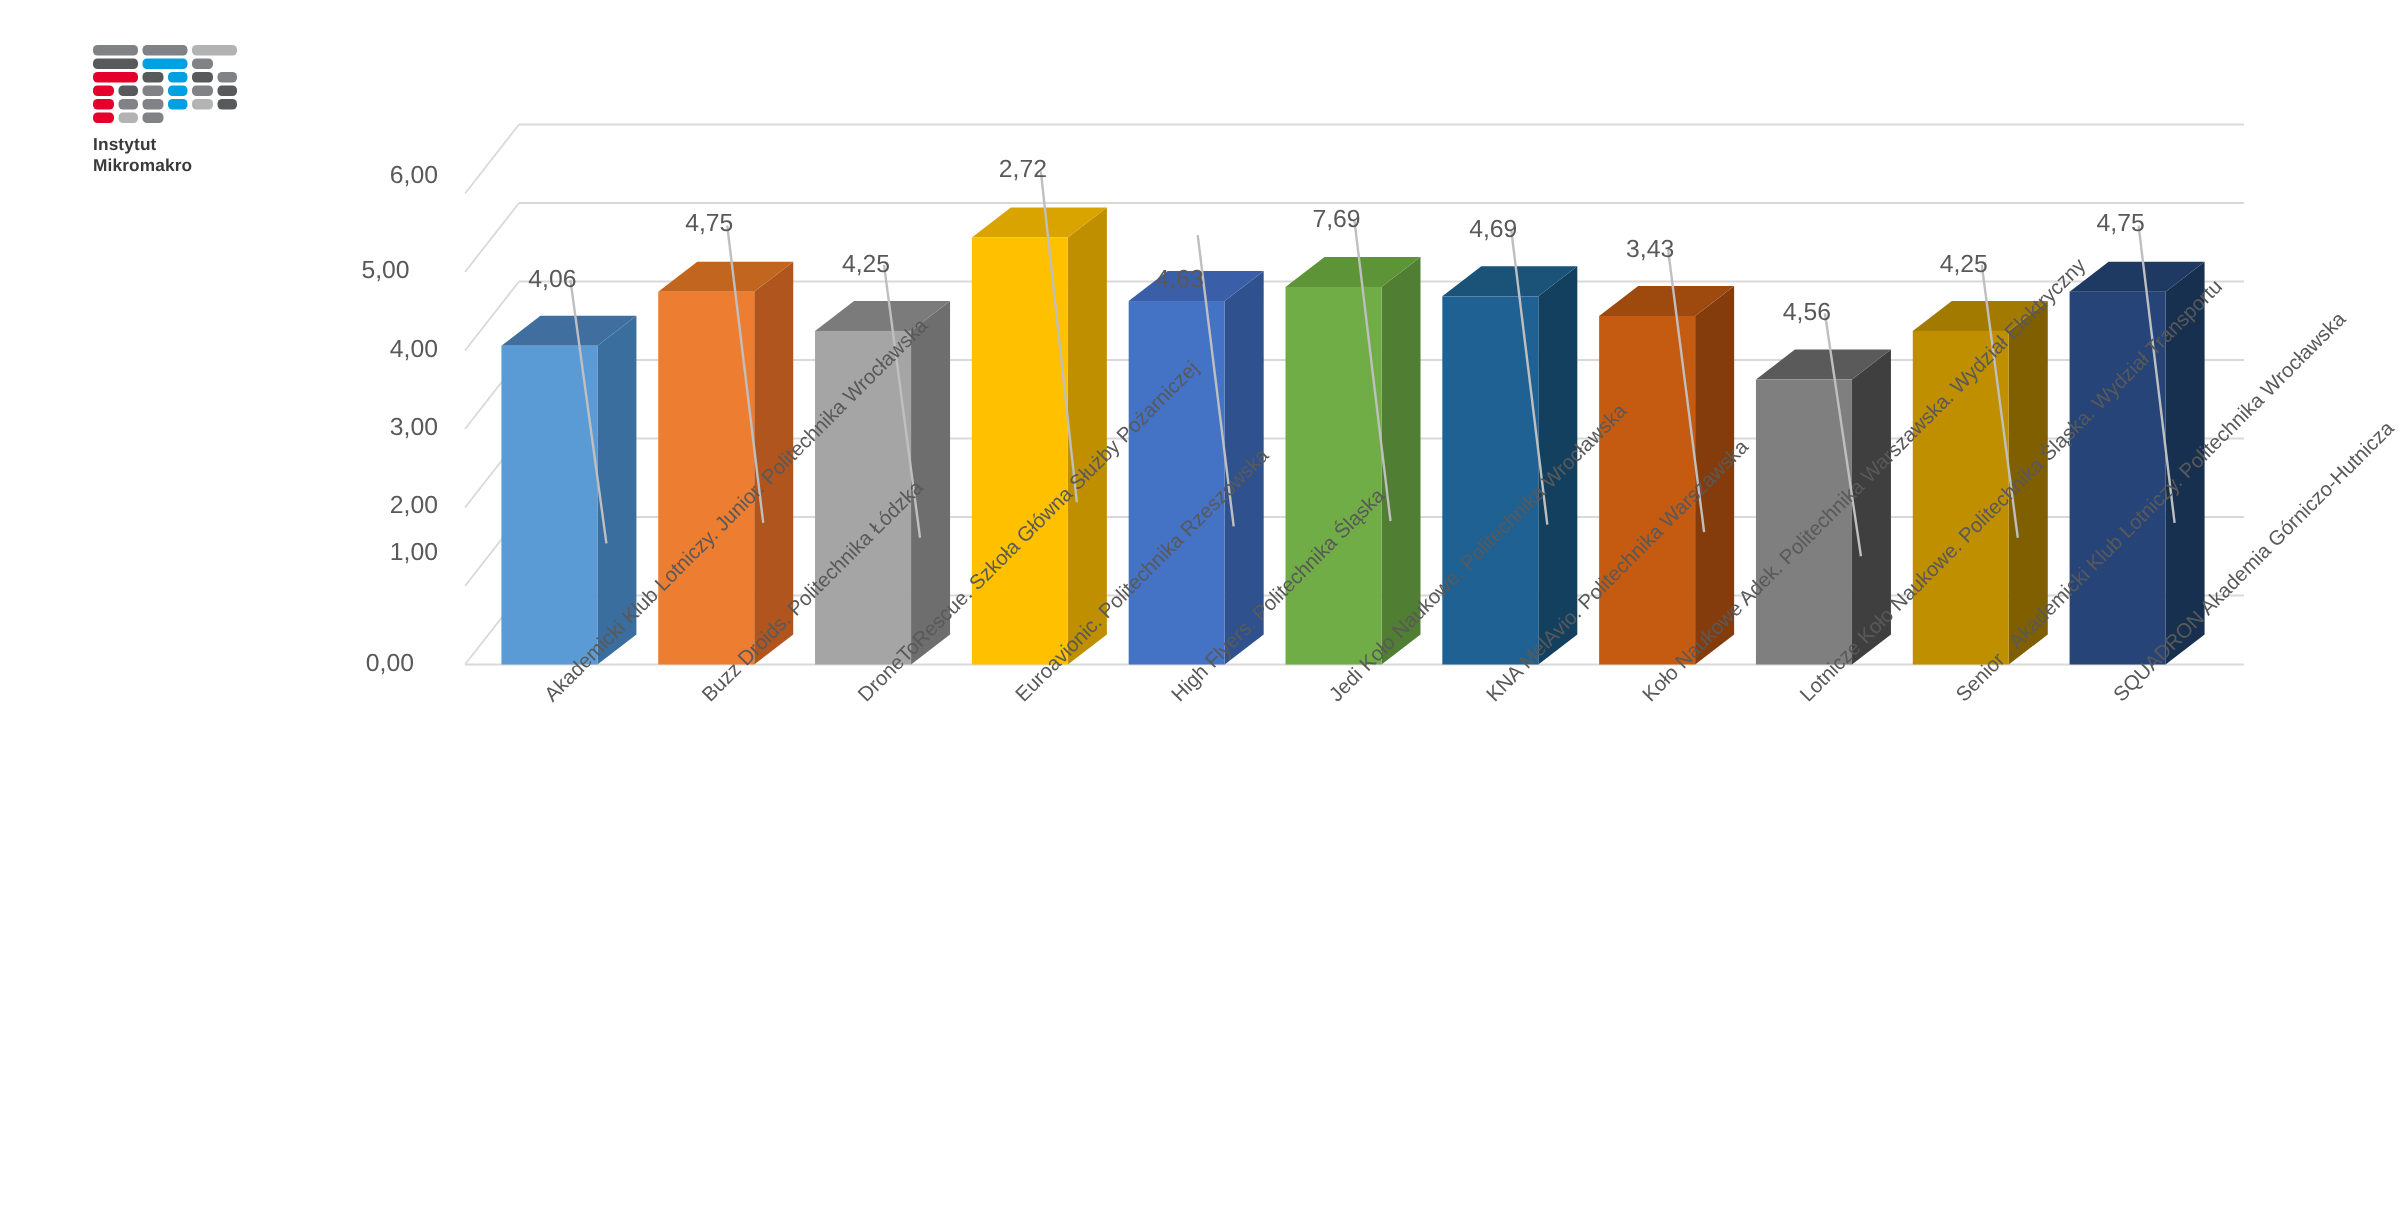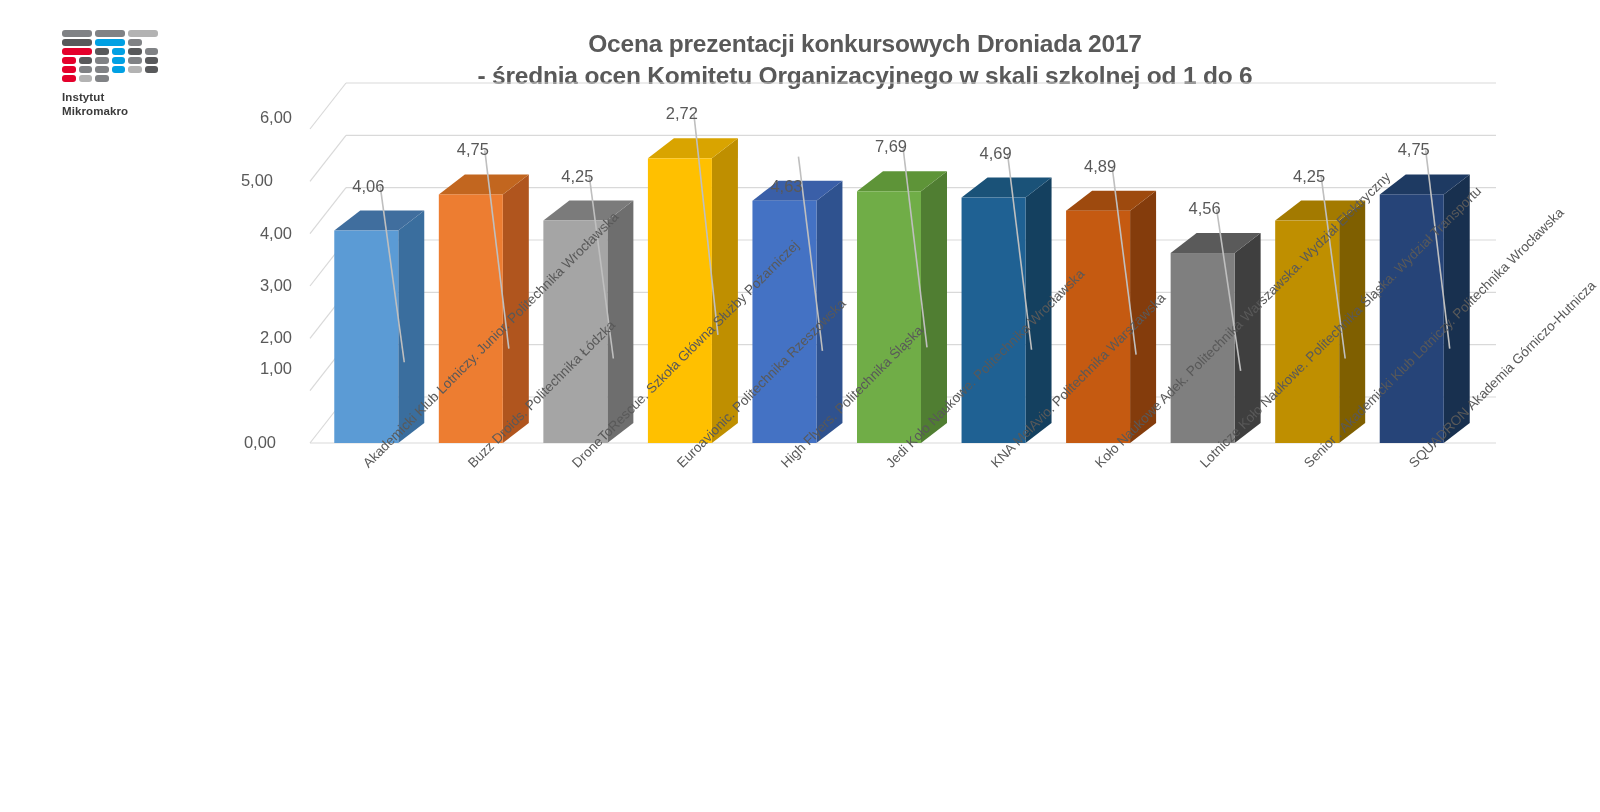--- a/index.html
+++ b/index.html
@@ -94,24 +94,20 @@
       <div class="lc red"></div>
         <div class="lc light"></div>
         <div class="lc mid"></div>
     </div>
     <div id="logo-text">
       <div>Instytut</div>
       <div>Mikromakro</div>
     </div>
   </div>
 
-  <div id="chart-title">
-    <div>Ocena prezentacji konkursowych Droniada 2017</div>
-    <div>- średnia ocen Komitetu Organizacyjnego w skali szkolnej od 1 do 6</div>
-  </div>
 
   <div id="plot">
     <svg id="plot-svg" width="1600" height="812">
         <g>
           <line x1="310" y1="129" x2="346" y2="83" stroke="#d9d9d9" stroke-width="1.2"></line>
           <line x1="346" y1="83" x2="1496" y2="83" stroke="#d9d9d9" stroke-width="1.2"></line>
           <line x1="310" y1="181.33333333333331" x2="346" y2="135.33333333333331" stroke="#d9d9d9" stroke-width="1.2"></line>
           <line x1="346" y1="135.33333333333331" x2="1496" y2="135.33333333333331" stroke="#d9d9d9" stroke-width="1.2"></line>
           <line x1="310" y1="233.66666666666669" x2="346" y2="187.66666666666669" stroke="#d9d9d9" stroke-width="1.2"></line>
           <line x1="346" y1="187.66666666666669" x2="1496" y2="187.66666666666669" stroke="#d9d9d9" stroke-width="1.2"></line>
@@ -196,21 +192,21 @@
           <line x1="1425.7272727272727" y1="150.41666666666669" x2="1449.7272727272727" y2="348.5383333333333" stroke="#bfbfbf" stroke-width="1.6"></line>
         </g>
       </svg>
   <div class="dlabel" style="left: 368.273px; top: 176.527px;">4,06</div>
       <div class="dlabel" style="left: 472.818px; top: 140.417px;">4,75</div>
       <div class="dlabel" style="left: 577.364px; top: 166.583px;">4,25</div>
       <div class="dlabel" style="left: 681.909px; top: 104.307px;">2,72</div>
       <div class="dlabel" style="left: 786.455px; top: 135px; margin-top: 42px;">4,63</div>
       <div class="dlabel" style="left: 891px; top: 137.277px;">7,69</div>
       <div class="dlabel" style="left: 995.545px; top: 143.557px;">4,69</div>
-      <div class="dlabel" style="left: 1100.09px; top: 156.64px;">4,89</div>
+      <div class="dlabel" style="left: 1100.09px; top: 156.64px;">3,43</div>
       <div class="dlabel" style="left: 1204.64px; top: 199.03px;">4,56</div>
       <div class="dlabel" style="left: 1309.18px; top: 166.583px;">4,25</div>
       <div class="dlabel" style="left: 1413.73px; top: 140.417px;">4,75</div>
       <div class="ytick" style="left: 222px; top: 108px;">6,00</div>
       <div class="ytick" style="left: 222px; top: 171.333px; text-align: center;">5,00</div>
       <div class="ytick" style="left: 222px; top: 223.667px;">4,00</div>
       <div class="ytick" style="left: 222px; top: 276px;">3,00</div>
       <div class="ytick" style="left: 222px; top: 328.333px;">2,00</div>
       <div class="ytick" style="left: 222px; top: 359px;">1,00</div>
       <div class="ytick" style="left: 206px; top: 433px;">0,00</div>

